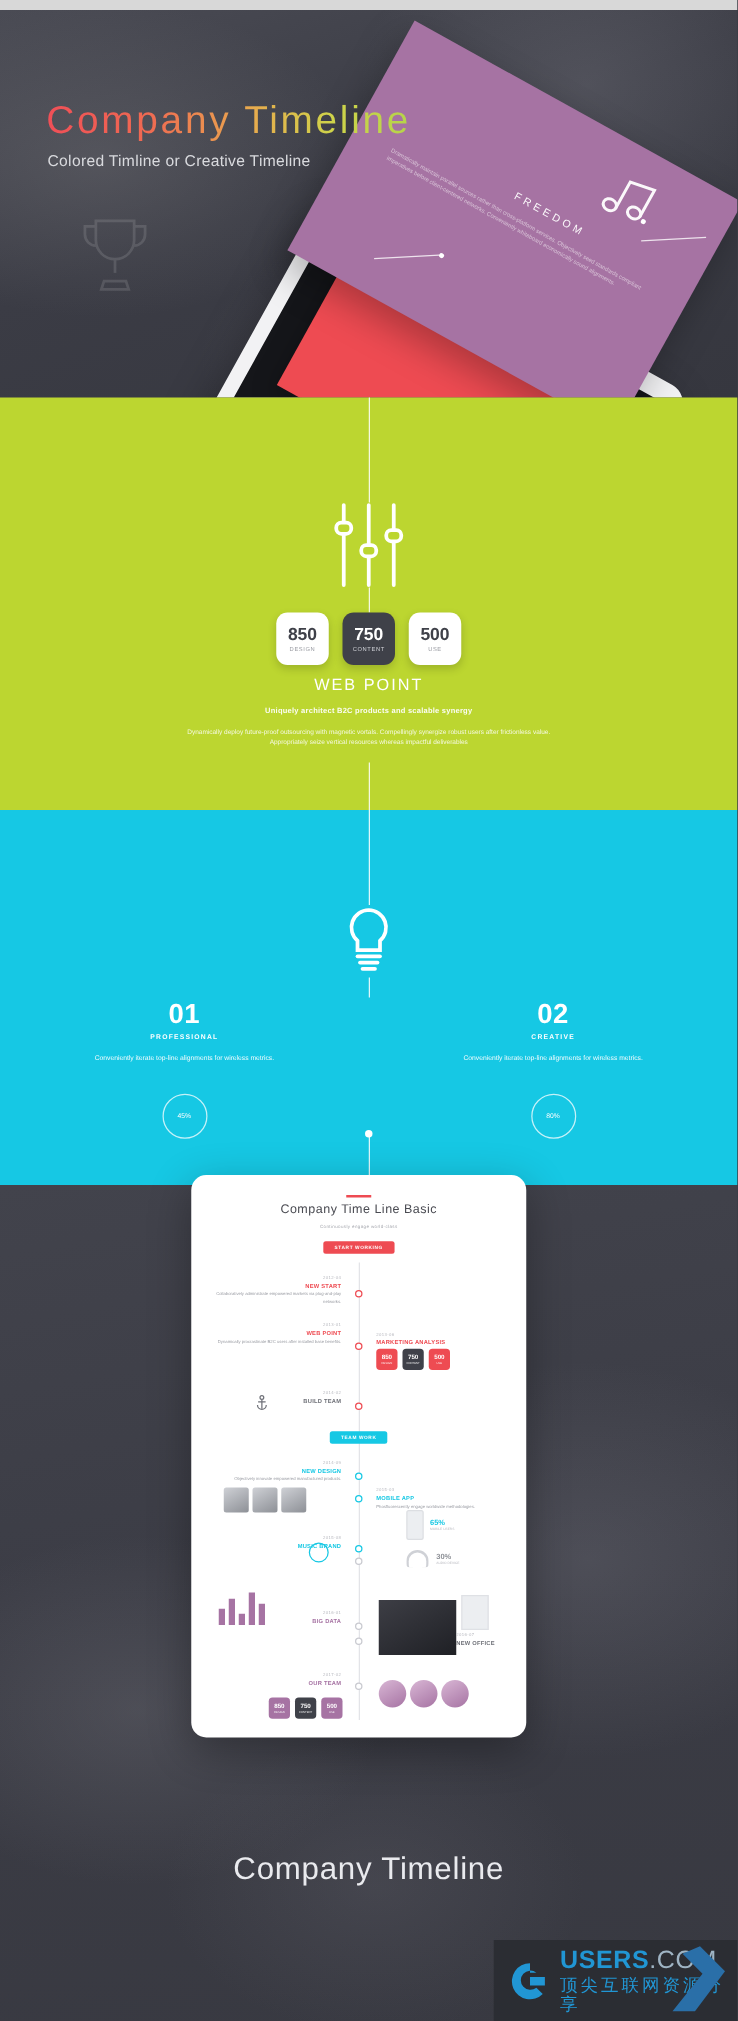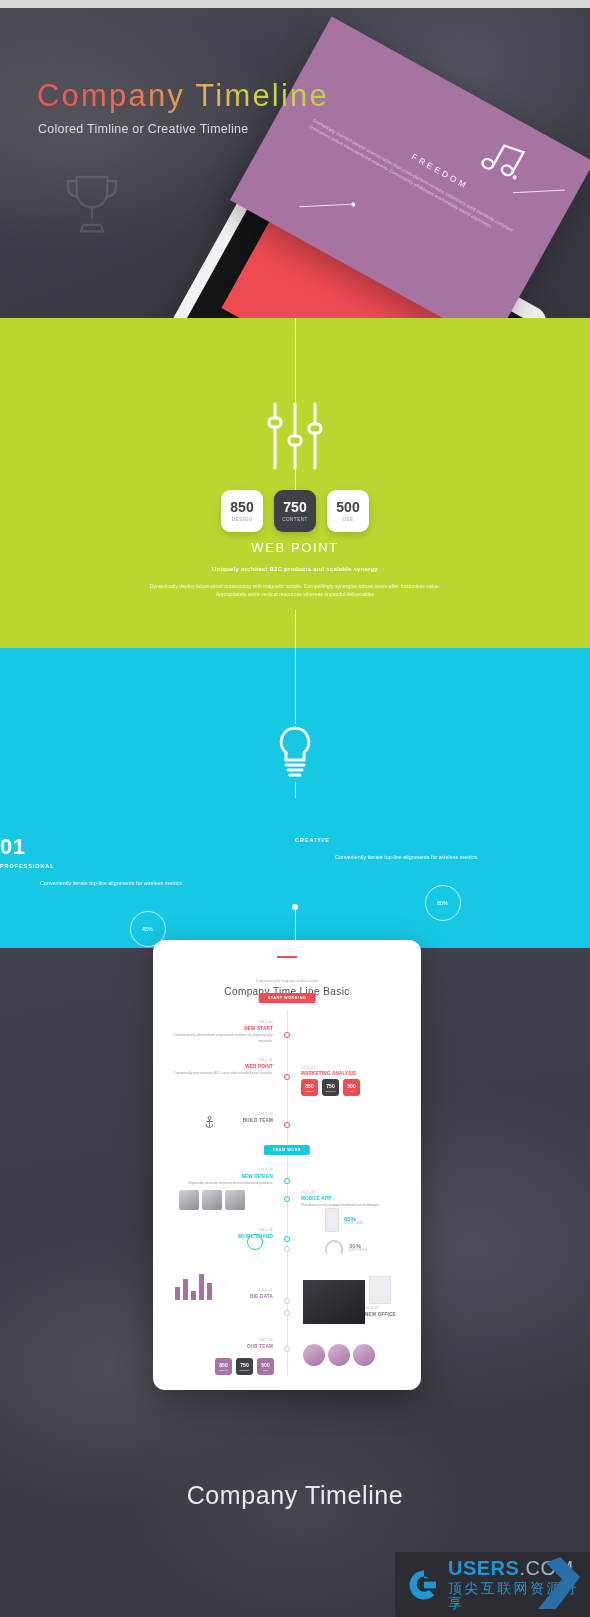--- a/index.html
+++ b/index.html
@@ -120,21 +120,21 @@
     line-height:8px; opacity:.85;
   }
 
   
   .cyan {
     position:absolute; top:648px; left:0; width:590px; height:300px;
     background:#16c8e4;
   }
   .bulb { position:absolute; left:50%; top:76px; margin-left:-22px; width:44px; height:58px; }
   .cols { position:absolute; left:0; right:0; top:150px; display:flex; }
-  .col { flex:1; color:#fff;margin-top:36px; }
+  .col { flex:1; text-align:center; color:#fff; }
   .col-num { font-size:22px; font-weight:700; letter-spacing:.5px; }
   .col-lab { font-size:5.4px; font-weight:700; letter-spacing:1px; margin-top:3px; }
   .col-txt { font-size:5.4px; line-height:8px; margin-top:10px; opacity:.95; padding:0 40px; }
   .circ {
     margin:24px auto 0; width:36px; height:36px; border-radius:50%;
     border:1px solid rgba(255,255,255,.75);
     display:flex; align-items:center; justify-content:center;
     font-size:5.4px; color:#fff;
   }
 
@@ -175,21 +175,21 @@
     position:absolute; left:153px; top:940px; width:268px; height:450px;
     background:#fff; border-radius:12px; box-shadow:0 10px 34px rgba(0,0,0,.30);
     overflow:hidden;
   }
   .tl-eyebrow {
     position:absolute; left:50%; top:16px; transform:translateX(-50%);
     width:20px; height:2px; background:#ee4b52;
   }
   .tl-title {
     position:absolute; left:0; right:0; top:22px; text-align:center;
-    font-size:10px; color:#4a4b52; letter-spacing:.4px;margin-top:24px;
+    font-size:10px; color:#4a4b52; letter-spacing:.4px;
   }
   .tl-subtitle {
     position:absolute; left:0; right:0; top:39px; text-align:center;
     font-size:3.6px; color:#a3a5ac; letter-spacing:.3px;
   }
   .tl-badge {
     position:absolute; left:50%; top:53px; transform:translateX(-50%);
     background:#ee4b52; color:#fff; font-size:3.8px; font-weight:700;
     padding:3px 9px; border-radius:2px; letter-spacing:.5px;
   }
@@ -342,20 +342,21 @@
     <div class="vline" style="top:134px; height:16px;"></div>
 
     <div class="cols">
       <div class="col">
         <div class="col-num">01</div>
         <div class="col-lab">PROFESSIONAL</div>
         <div class="col-txt">Conveniently iterate top-line alignments for wireless metrics.</div>
         <div class="circ">45%</div>
       </div>
       <div class="col">
+        <div class="col-num">02</div>
         <div class="col-lab">CREATIVE</div>
         <div class="col-txt">Conveniently iterate top-line alignments for wireless metrics.</div>
         <div class="circ">80%</div>
       </div>
     </div>
 
     <div class="vline" style="top:258px; height:42px;"></div>
     <div style="position:absolute; left:50%; top:256px; margin-left:-3px; width:6px; height:6px; border-radius:50%; background:#fff;"></div>
   </section>
 

